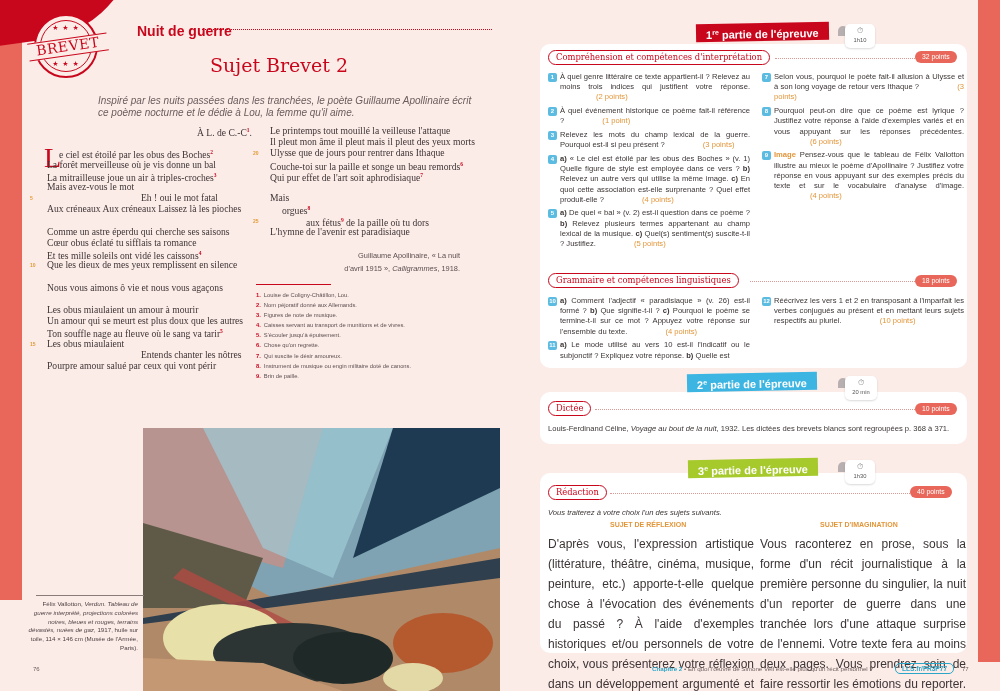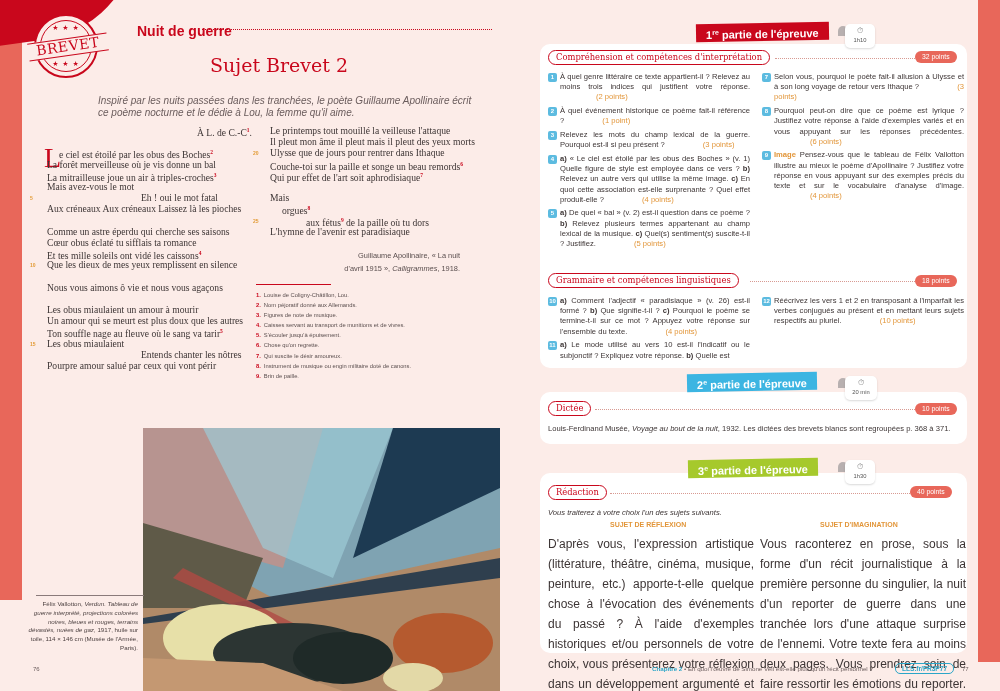--- a/index.html
+++ b/index.html
@@ -229,21 +229,21 @@
 
 <div class="part-banner b2"><span>2</span><sup>e</sup><span> partie de l'épreuve</span></div>
 <div class="timer-knob knob2"></div>
 <div class="timer t2">
     <span class="clock">⏱</span>
     <span class="time">20 min</span>
   </div>
 <div class="sec-pill" style="left:548px; top:401px;">Dictée</div>
 <div class="sec-dots" style="left:595px; top:409px; width:320px;"></div>
 <div class="points-badge" style="left:915px; top:403px;">10 points</div>
-<div class="dictee-text"><span>Louis-Ferdinand Musée, </span><i>Voyage au bout de la nuit</i><span>, 1932. Les dictées des brevets blancs sont regroupées p. 368 à 371.</span></div>
+<div class="dictee-text"><span>Louis-Ferdinand Céline, </span><i>Voyage au bout de la nuit</i><span>, 1932. Les dictées des brevets blancs sont regroupées p. 368 à 371.</span></div>
 
 <div class="part-banner b3"><span>3</span><sup>e</sup><span> partie de l'épreuve</span></div>
 <div class="timer-knob knob3"></div>
 <div class="timer t3">
     <span class="clock">⏱</span>
     <span class="time">1h30</span>
   </div>
 <div class="sec-pill" style="left:548px; top:485px;">Rédaction</div>
 <div class="sec-dots" style="left:610px; top:493px; width:300px;"></div>
 <div class="points-badge" style="left:910px; top:486px;">40 points</div>

